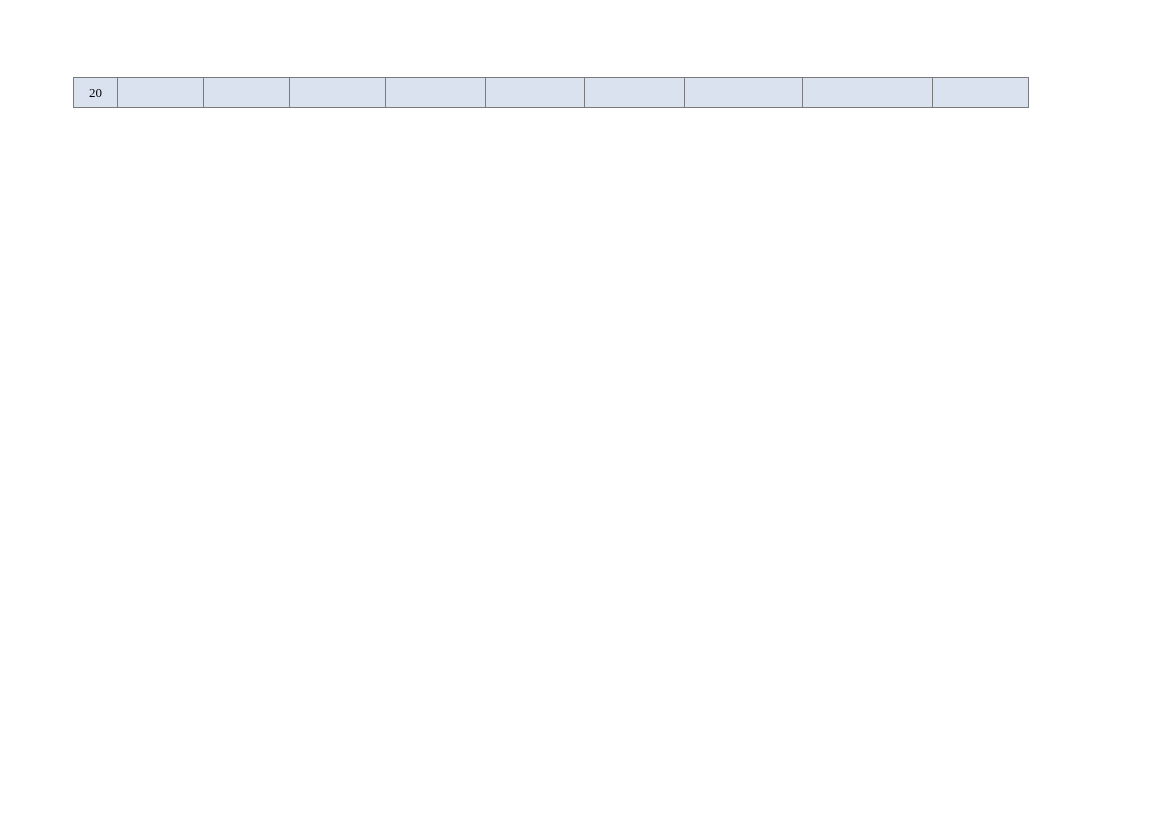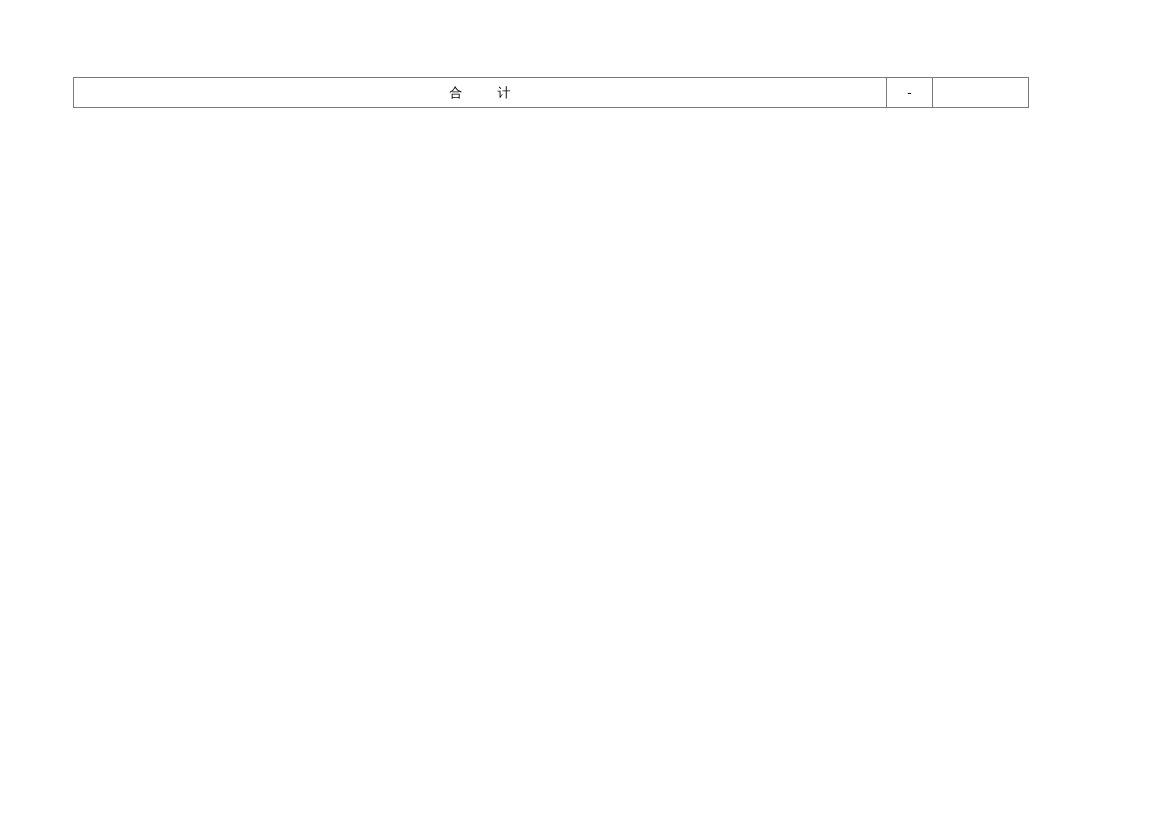--- a/index.html
+++ b/index.html
@@ -60,20 +60,27 @@
     .total-value {
       text-align: center;
     }
   </style>
 </head>
 <body>
 
 <div class="table-container">
   <table>
     <tbody>
-    <tr class="total-row">
-      <td colspan="8" class="total-label">合 计</td>
-      <td class="total-value">-</td>
+        <tr class="header-row">
+      <td class="row-num">20</td>
+      <td class="col2"></td>
+      <td class="col3"></td>
+      <td class="col4"></td>
+      <td class="col5"></td>
+      <td class="col6"></td>
+      <td class="col7"></td>
+      <td class="col8"></td>
+      <td class="col9"></td>
       <td class="col10"></td>
     </tr>
   </tbody>
     </table>
 </div>
 
 </body></html>

